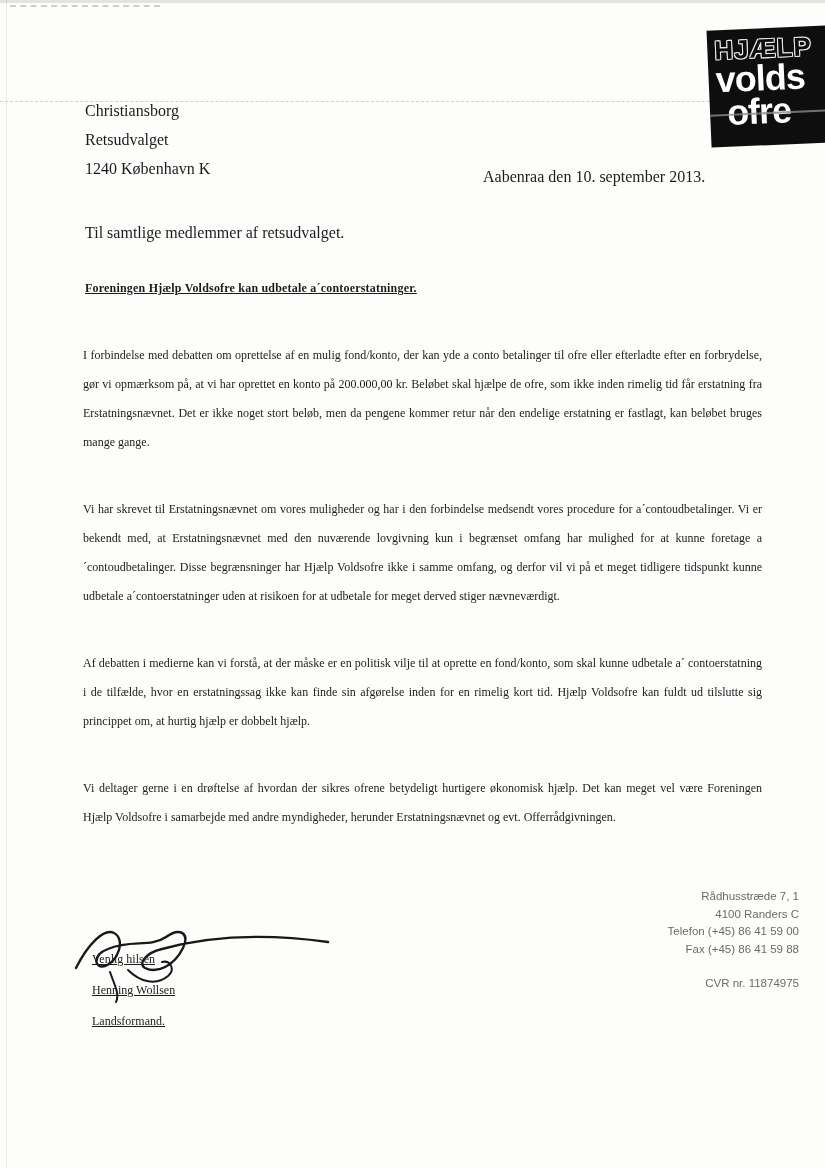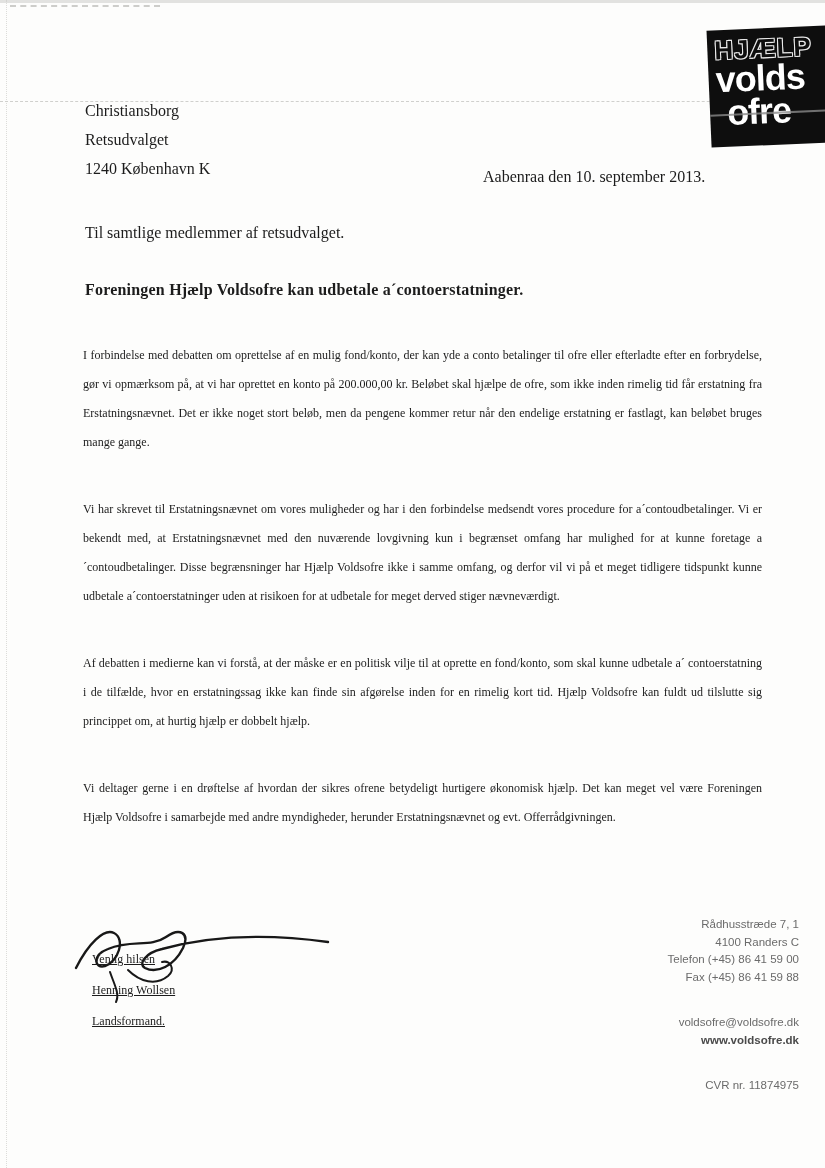--- a/index.html
+++ b/index.html
@@ -32,34 +32,34 @@
     text-shadow:-1px -1px 0 #ececec,1px -1px 0 #ececec,-1px 1px 0 #ececec,1px 1px 0 #ececec;
   }
   .logo-l2{font-size:36px;font-weight:bold;letter-spacing:-1px;line-height:.92;white-space:nowrap;}
   .logo-l3{font-size:36px;font-weight:bold;letter-spacing:-1px;line-height:.92;white-space:nowrap;position:relative;padding-left:10px;}
   .logo-l3::after{content:"";position:absolute;left:-7px;right:-10px;top:54%;height:2px;background:#8a8a8a;opacity:.8;}
 
   
   .recipient{position:absolute;left:85px;top:96px;font-size:16px;line-height:29px;}
   .date-line{position:absolute;left:483px;top:168px;font-size:16px;}
   .salutation{position:absolute;left:85px;top:224px;font-size:16px;}
-  .subject{position:absolute;left:85px;top:281px;font-size:16px;font-weight:bold;letter-spacing:.2px;}
+  .subject{position:absolute;left:85px;top:281px;font-size:12px;font-weight:bold;letter-spacing:.2px;text-decoration:underline;}
   .body-text{position:absolute;left:83px;top:341px;width:679px;font-size:12px;line-height:29px;text-align:justify;}
   .body-text p{margin:0 0 38px 0;}
 
   .closing-block{position:absolute;left:92px;top:944px;font-size:12px;line-height:31px;text-decoration:underline;}
   .signature{position:absolute;left:66px;top:902px;pointer-events:none;}
 
   
   .footer{
     position:absolute;top:888px;right:26px;text-align:right;
     font-family:"Liberation Sans","DejaVu Sans",sans-serif;
     font-size:11.5px;line-height:17.5px;color:#6b6b6b;
   }
-  .footer .fgroup{margin-bottom:17px;margin-top:28px;}
+  .footer .fgroup{margin-bottom:17px;}
   .footer .website{font-weight:bold;color:#4a4a4a;}
 </style>
 </head>
 <body>
 
 <div class="page">
 
   <div class="scan-top-edge"></div>
   <div class="scan-corner-dashes"></div>
   <div class="scan-hline"></div>
@@ -103,21 +103,17 @@
   </div>
 
   <div class="footer">
     <div class="fgroup">
       <div>Rådhusstræde 7, 1</div>
       <div>4100 Randers C</div>
       <div>Telefon (+45) 86 41 59 00</div>
       <div>Fax (+45) 86 41 59 88</div>
     </div>
     <div class="fgroup">
-      <div>voldsofre@voldsofre.dk</div>
-      <div class="website">www.voldsofre.dk</div>
-    </div>
-    <div class="fgroup">
       <div>CVR nr. 11874975</div>
     </div>
   </div>
 
 </div>
 
 </body></html>

